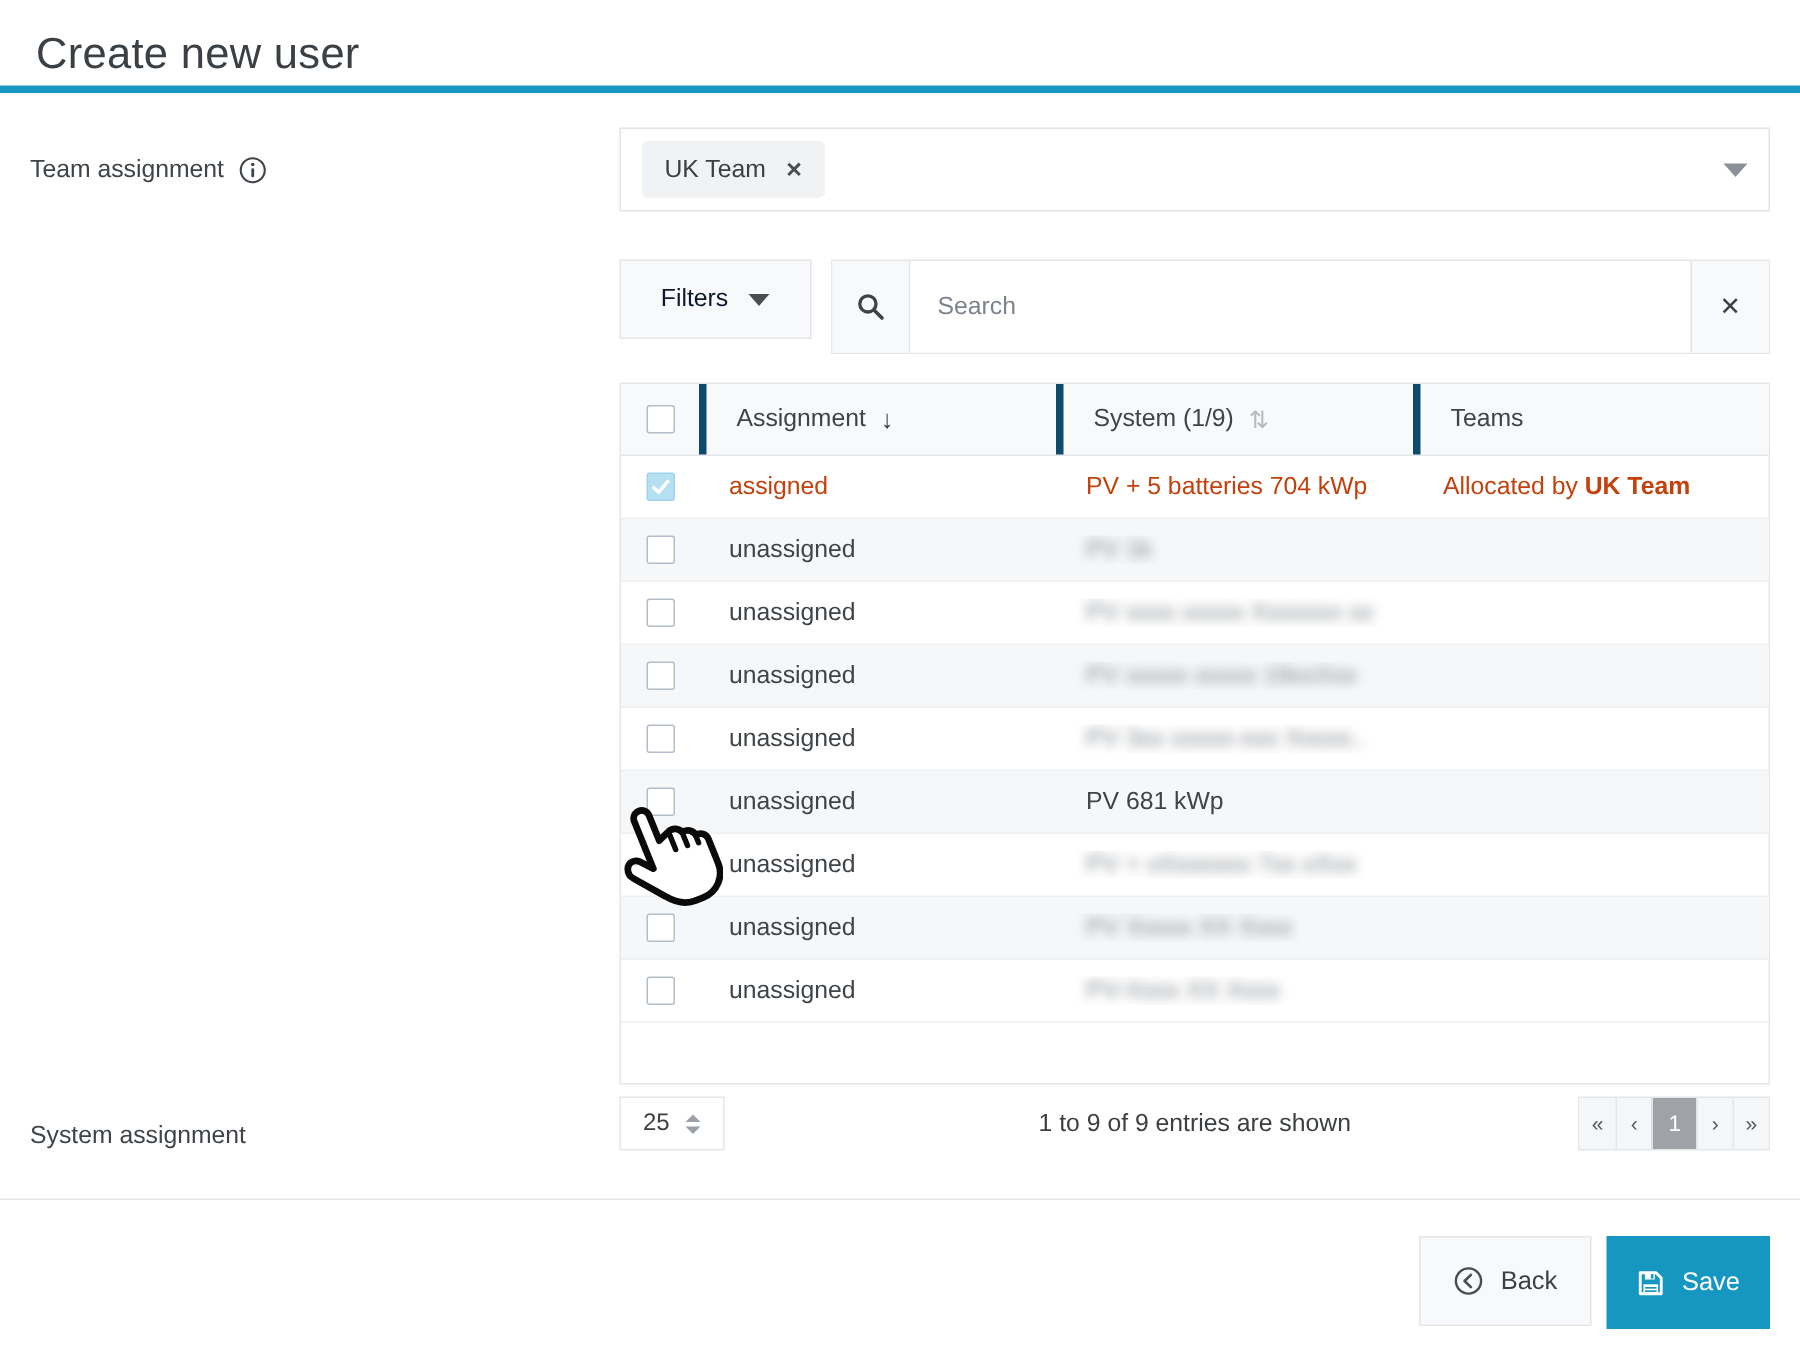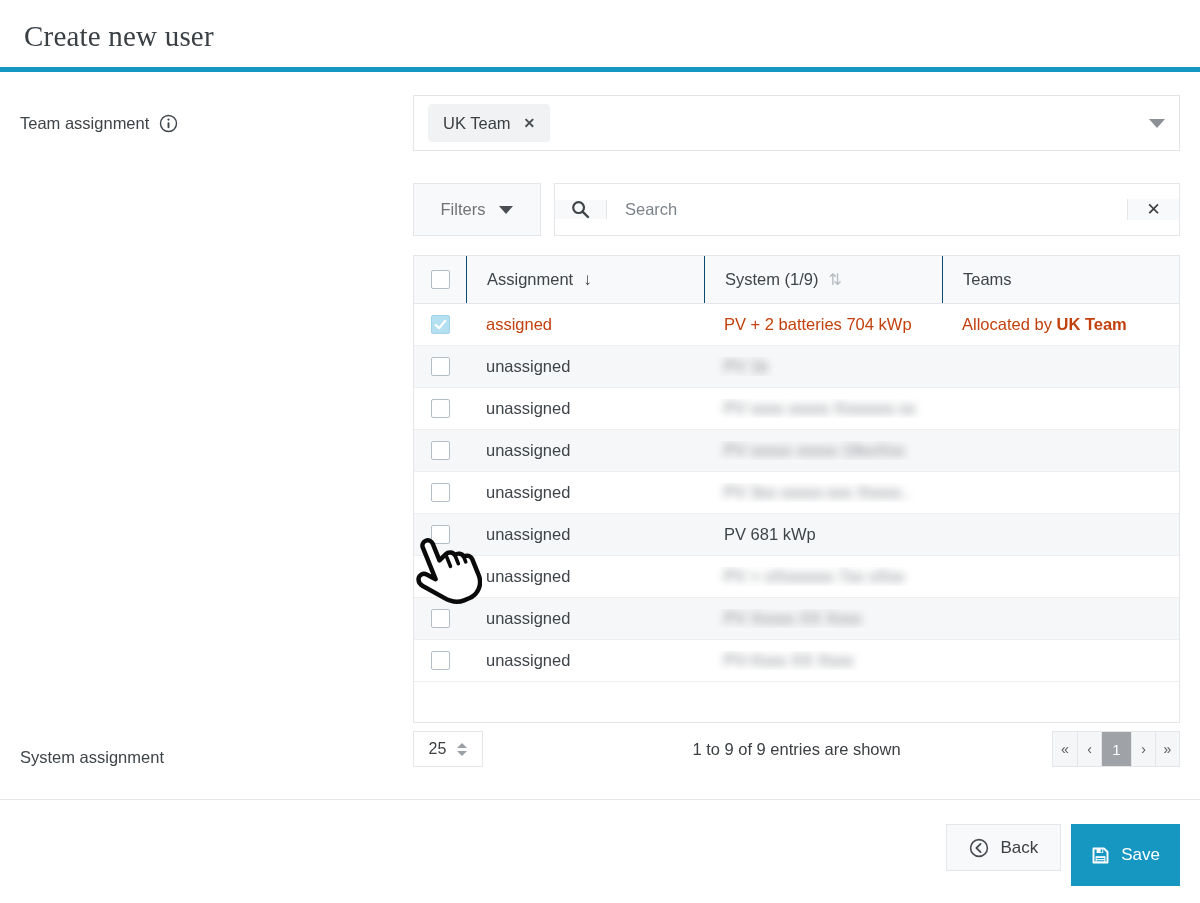--- a/index.html
+++ b/index.html
@@ -1,19 +1,19 @@
 <!DOCTYPE html>
 <html><head>
 <meta charset="utf-8">
 <style>
   * { margin:0; padding:0; box-sizing:border-box; }
   html,body { width:1200px; height:903px; background:#fff; overflow:hidden;
     font-family:"Liberation Sans", sans-serif; color:#3f4449; position:relative; }
 
-  .title-bar { padding:20px 24px 14px;font-family:Liberation Serif, serif; }
+  .title-bar { padding:20px 24px 4px; }
   .title-bar h1 { font-size:29px; font-weight:400; color:#3b4045; letter-spacing:.2px; }
   .accent-line { height:5px; background:#1697c1; }
 
   .form { padding-top:23px; }
   .frow { display:flex; margin-bottom:32px; }
   .frow.center { align-items:center; }
   .flabel { width:413px; padding-left:20px; font-size:16.5px; color:#3f4449;
     display:flex; align-items:center; gap:10px; }
   .frow.top .flabel { align-items:flex-end; padding-top:8px; }
   .control { width:767px; }
@@ -24,40 +24,40 @@
   .chip { background:#f1f2f3; border-radius:4px; height:38px; display:inline-flex;
     align-items:center; gap:13px; padding:0 15px; font-size:16.5px; color:#3c4043; }
   .chip-x { font-size:14px; font-weight:700; color:#4a4e52; cursor:pointer; }
   .ms-caret { margin-left:auto; width:0; height:0; border-left:8px solid transparent;
     border-right:8px solid transparent; border-top:9px solid #8b9096; }
 
   
   .toolbar { display:flex; gap:13px; margin-bottom:19px; }
   .filters-btn { width:128px; height:53px; background:#f8f9fa; border:1px solid #e4e6e9;
     display:flex; align-items:center; justify-content:center; gap:14px; font-size:16.5px;
-    color:#737373; cursor:pointer; }
+    color:#0f172a; cursor:pointer; }
   .f-caret { width:0; height:0; border-left:7px solid transparent;
     border-right:7px solid transparent; border-top:8px solid #4a4e52; }
-  .search-group { flex:1; height:53px; border:1px solid #e4e6e9; display:flex;align-items:center; }
+  .search-group { flex:1; height:63px; border:1px solid #e4e6e9; display:flex; }
   .sg-icon { width:52px; background:#f8f9fa; border-right:1px solid #e4e6e9;
     display:flex; align-items:center; justify-content:center; }
   .sg-input { flex:1; border:none; outline:none; padding:0 18px; font-size:16.5px;
     color:#3c4043; }
   .sg-input::placeholder { color:#7d838a; }
   .sg-clear { width:52px; background:#f8f9fa; border-left:1px solid #e4e6e9;
     display:flex; align-items:center; justify-content:center; font-size:17px;
     color:#3c4043; cursor:pointer; }
 
   
   .table { border:1px solid #e4e6e9; }
   .thead { display:flex; height:48px; background:#f8f9fa; border-bottom:1px solid #e4e6e9; }
   .th { display:flex; align-items:center; font-size:16.5px; color:#3f4449; padding-left:20px; }
   .th-check { width:52px; justify-content:center; padding-left:0; }
   .c1 { width:238px; } .c2 { width:238px; } .c3 { width:237px; }
-  .th.c1, .th.c2, .th.c3 { border-left:1px solid #0c4a6e; }
+  .th.c1, .th.c2, .th.c3 { border-left:5px solid #0c4a6e; }
   .sort-down { margin-left:10px; font-size:17px; color:#3c4043; }
   .sort-both { margin-left:10px; font-size:16px; color:#b6bbc0; }
   .trow { display:flex; height:42px; align-items:center; border-bottom:1px solid #edeff1; }
   .trow.stripe { background:#f6f7f8; }
   .cell-check { width:52px; display:flex; justify-content:center; }
   .cell { padding-left:20px; font-size:16.5px; color:#3f4449; white-space:nowrap;
     overflow:hidden; }
   .trow.muted .cell, .trow.muted .cell * { color:#c2410c; }
   .teams-team { font-weight:700; }
   .redacted { filter:blur(4px); color:#7c8187; }
@@ -84,21 +84,21 @@
   .pager { margin-left:auto; display:flex; border:1px solid #e4e6e9; z-index:1; }
   .pbtn { min-width:24px; height:34px; border:none; border-left:1px solid #e4e6e9;
     background:#f5f6f7; font-size:14px; color:#54585c; cursor:pointer;
     font-family:"Liberation Sans", sans-serif; display:flex; align-items:center;
     justify-content:center; padding:0 6px; }
   .pbtn:first-child { border-left:none; }
   .pbtn.active { background:#9fa3a7; color:#fff; min-width:30px; font-size:15px; }
 
   .footer-divider { border-top:1px solid #e4e6e9; margin-top:4px; }
   .footer { display:flex; justify-content:flex-end; gap:10px; padding:24px 20px 0; }
-  .back-btn { height:47px; padding:0 22px; background:#f8f9fa; border:1px solid #e4e6e9;
+  .back-btn { height:60px; padding:0 22px; background:#f8f9fa; border:1px solid #e4e6e9;
     display:flex; align-items:center; gap:11px; font-size:17px; color:#3c4043;
     cursor:pointer; font-family:"Liberation Sans", sans-serif; }
   .save-btn { height:62px; padding:0 20px; background:#1697c1; border:none;
     display:flex; align-items:center; gap:11px; font-size:17px; color:#fff;
     cursor:pointer; font-family:"Liberation Sans", sans-serif; }
 
   .hand-cursor { position:absolute; left:414px; top:530px; width:68px; height:86px;
     z-index:6; pointer-events:none; }
 </style>
 </head>
@@ -176,21 +176,21 @@
         <div>
             <div class="trow muted">
     <div class="cell-check">
       <span class="checkbox checked">
         <svg width="15" height="15" viewBox="0 0 17 17">
                     <polyline points="3.2,9.2 7,12.6 13.8,4.4" fill="none" stroke="#fff" stroke-width="2.6" stroke-linecap="round" stroke-linejoin="round"></polyline>
                   </svg>
       </span>
     </div>
     <div class="cell c1">assigned</div>
-    <div class="cell c2"><span>PV + 2 batteries 704 kWp</span></div>
+    <div class="cell c2"><span>PV + 5 batteries 704 kWp</span></div>
     <div class="cell c3"><span>Allocated by </span><span class="teams-team">UK Team</span></div>
   </div>
             <div class="trow stripe">
     <div class="cell-check">
       <span class="checkbox">
         
       </span>
     </div>
     <div class="cell c1">unassigned</div>
     <div class="cell c2"><span class="redacted">PV 1k</span></div>

